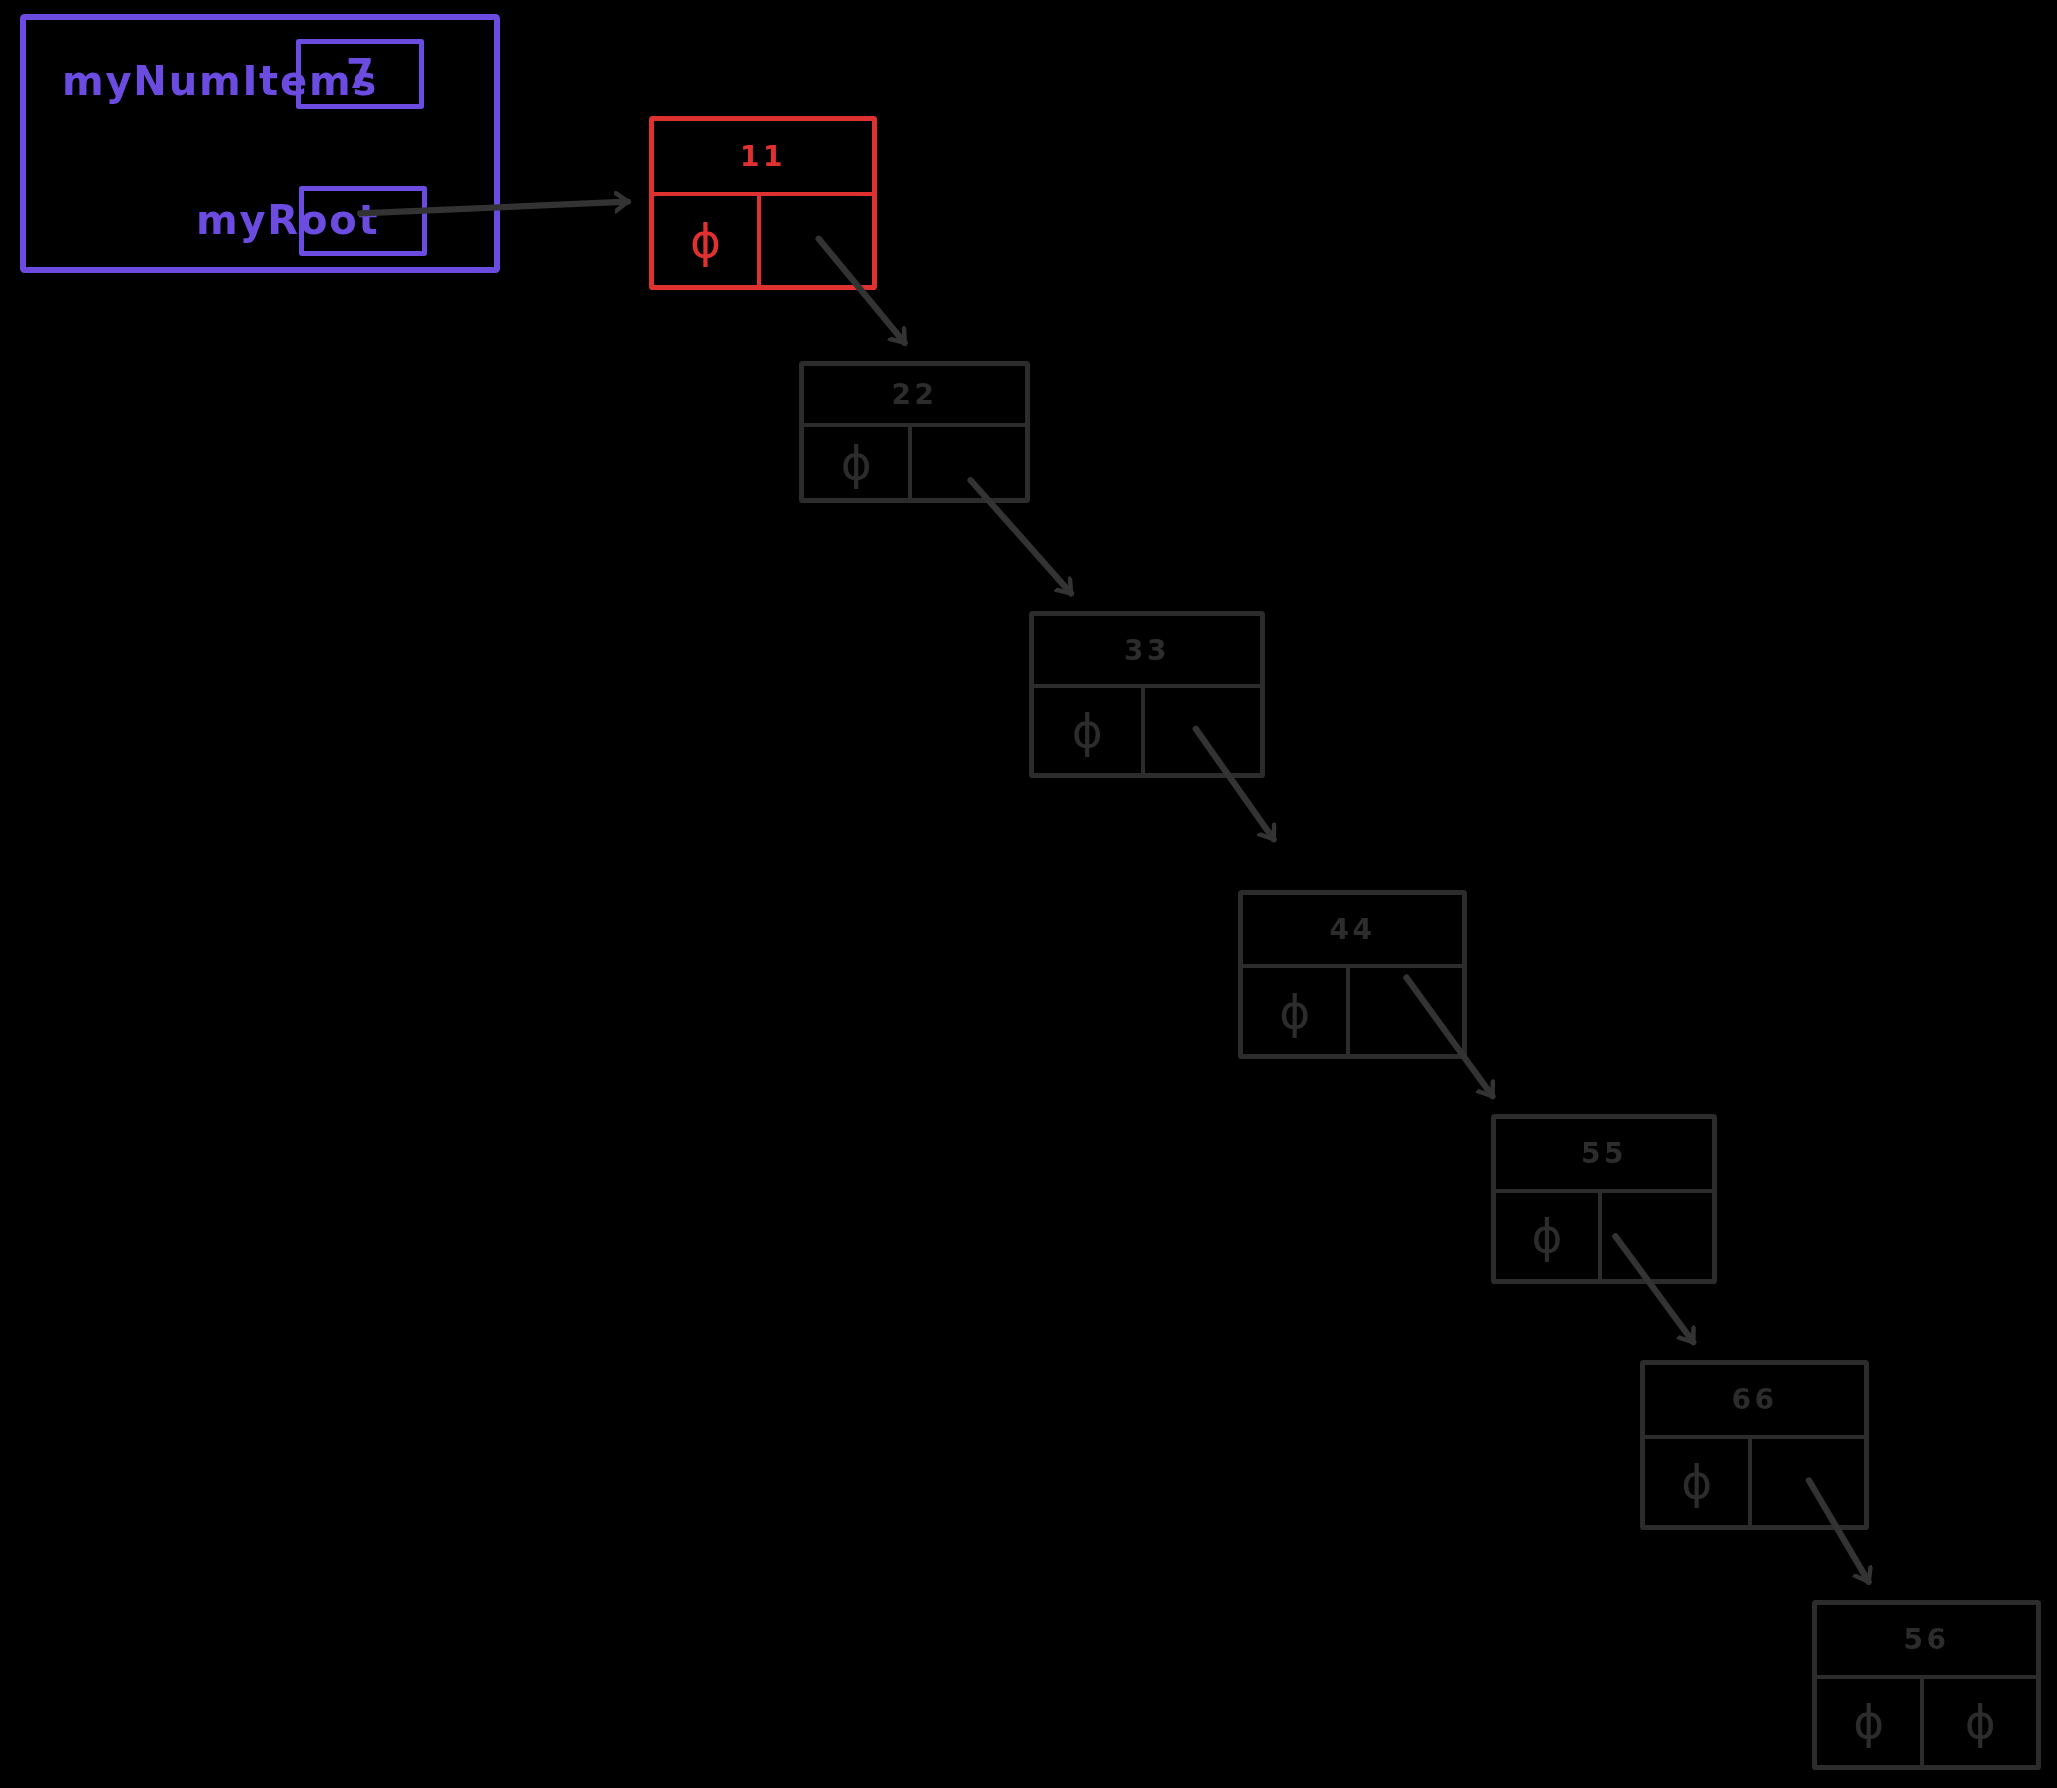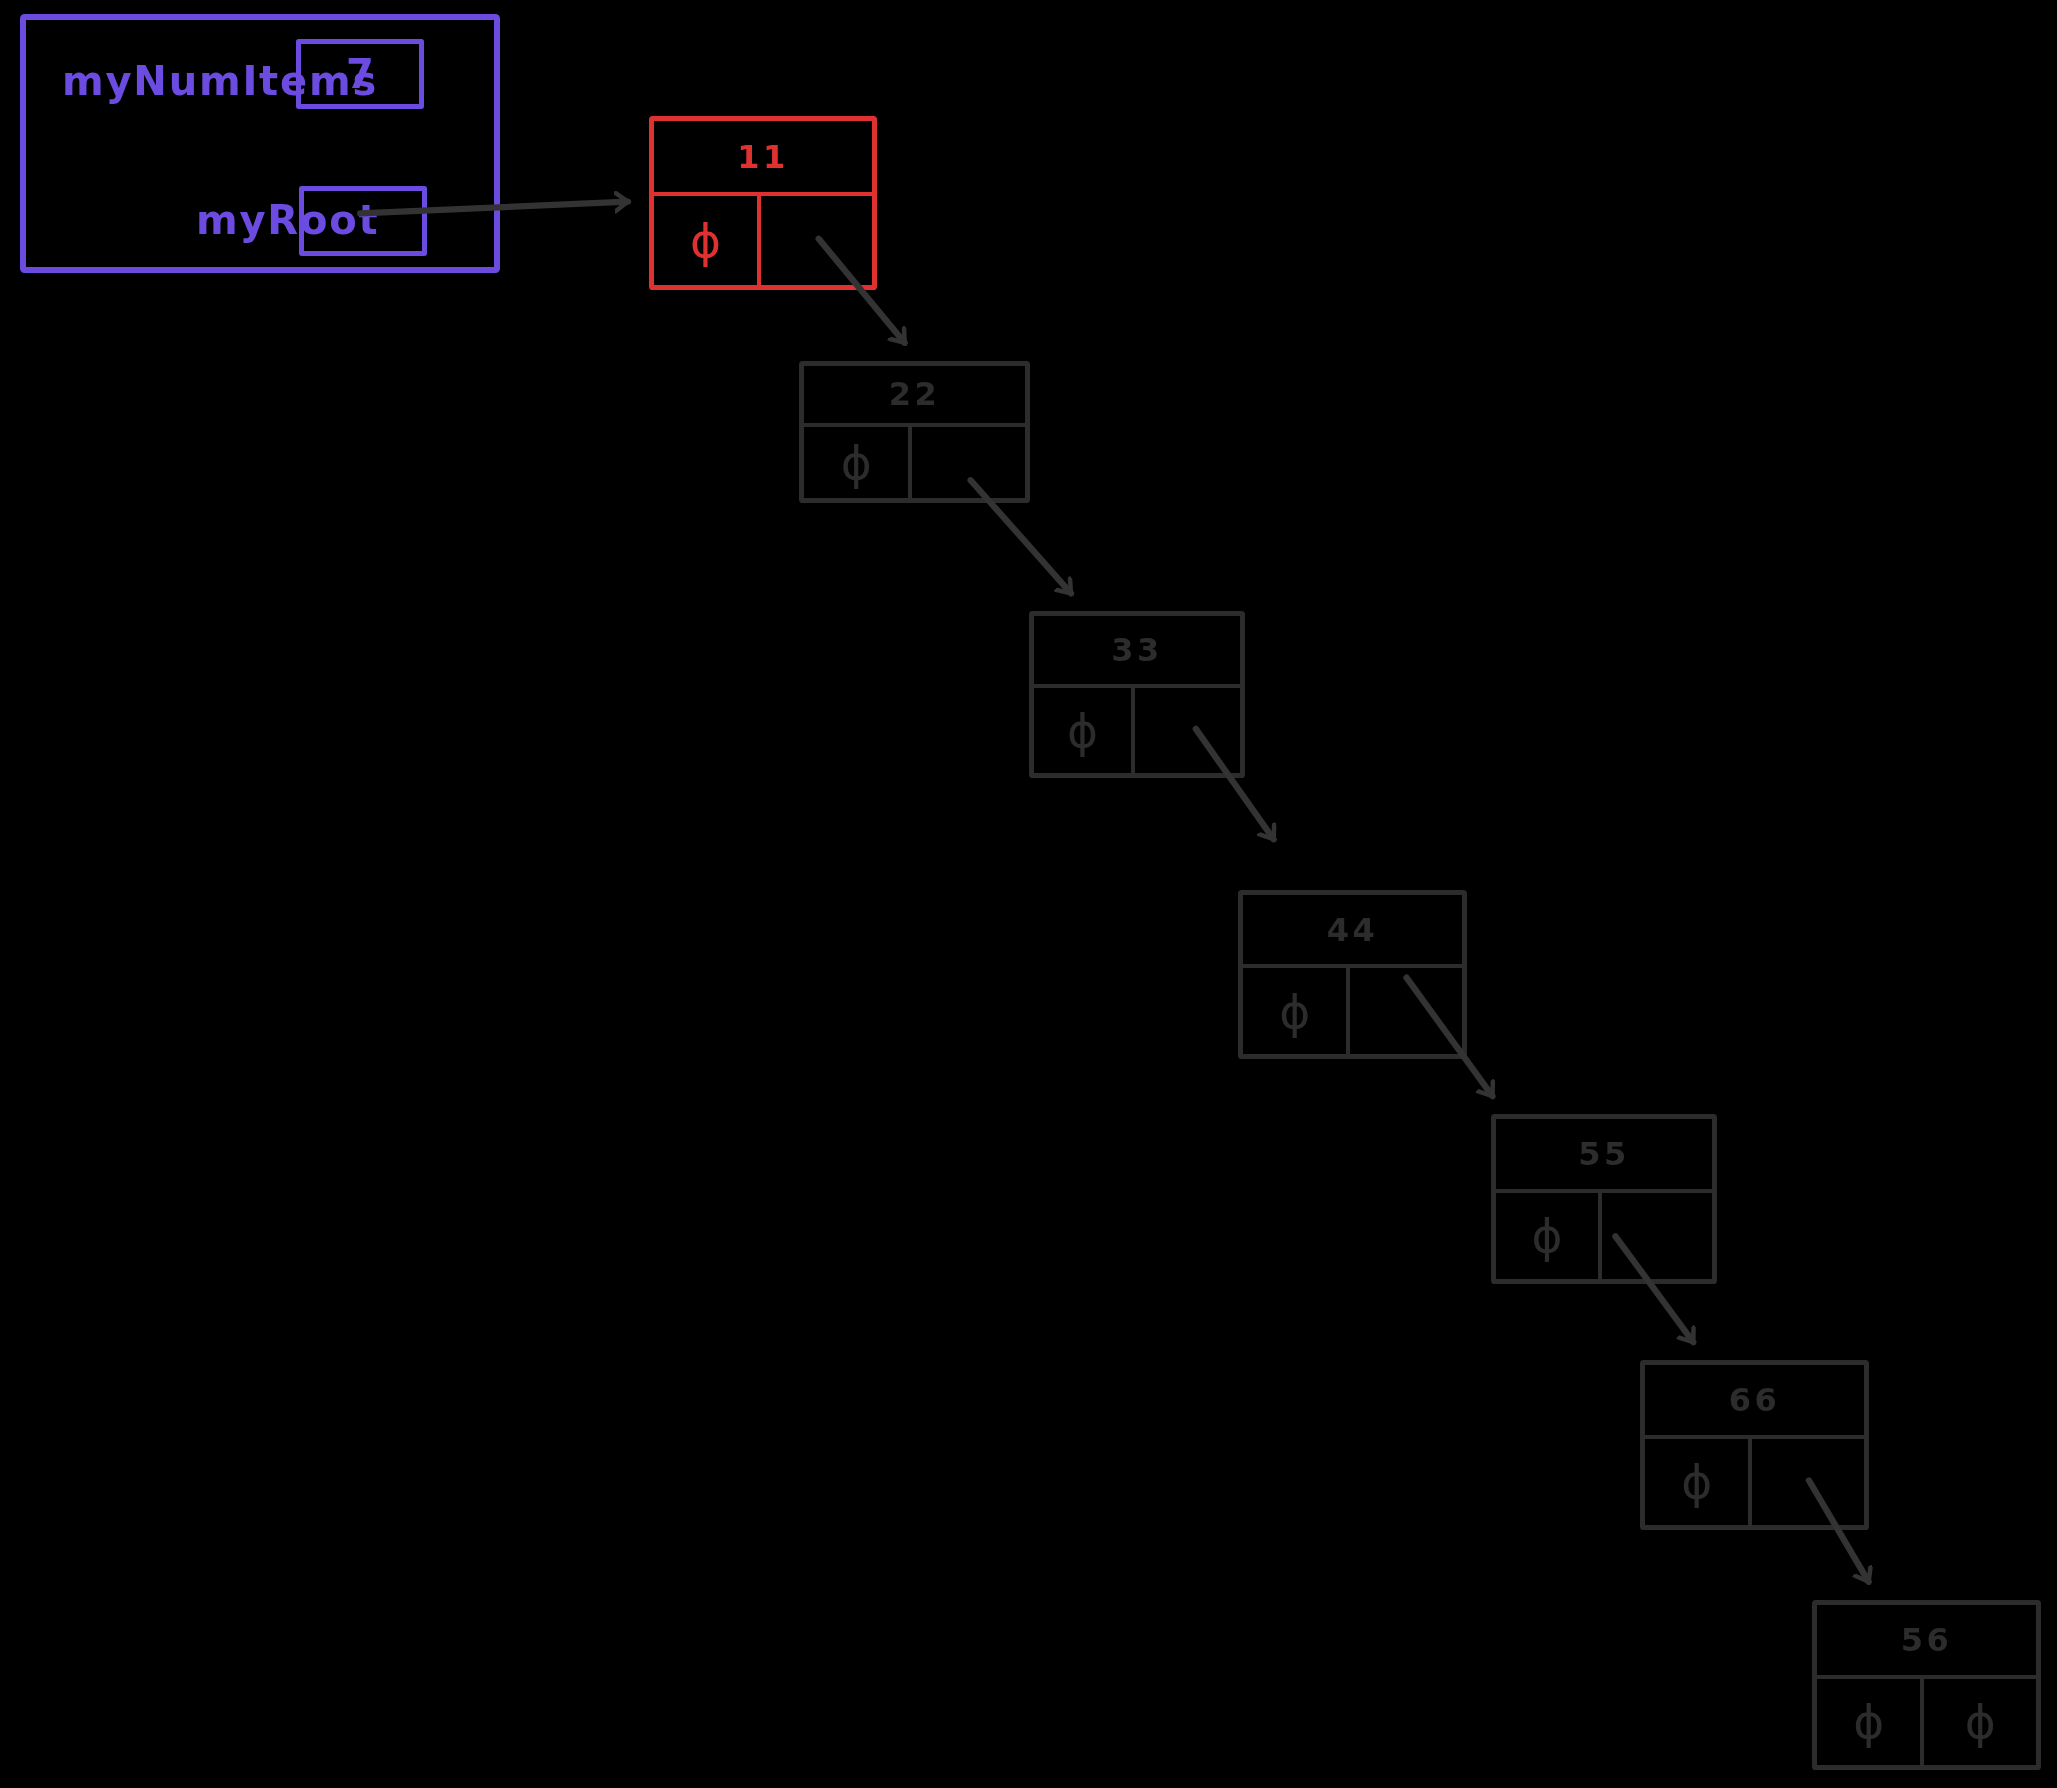--- a/index.html
+++ b/index.html
@@ -45,21 +45,21 @@
   .node{
     position:absolute;
     border:5.4px solid var(--node-gray);border-radius:3.6px;
     color:var(--node-gray);
     display:flex;flex-direction:column;
   }
   .node--red{border-color:var(--red);color:var(--red);}
   .node-value{
     flex:0 0 46%;
     display:flex;align-items:center;justify-content:center;
-    font-size:32px;font-weight:600;letter-spacing:3.6px;
+    font-size:28px;font-weight:600;letter-spacing:3.6px;
     border-bottom:4.5px solid;
   }
   .node-ptrs{flex:1 1 auto;display:flex;}
   .node-ptr{
     display:flex;align-items:center;justify-content:center;
     font-size:47px;font-weight:400;
   }
   .node-ptr.left{flex:0 0 49%;border-right:4.5px solid;}
   .node-ptr.right{flex:1 1 auto;}
 
@@ -96,21 +96,21 @@
   </div>
 
   <div class="node" style="left:799px;top:361px;width:231px;height:142px;">
     <div class="node-value">22</div>
     <div class="node-ptrs">
       <div class="node-ptr left">ϕ</div>
       <div class="node-ptr right"></div>
     </div>
   </div>
 
-  <div class="node" style="left:1029px;top:611px;width:216px;height:167px;">
+  <div class="node" style="left:1029px;top:611px;width:236px;height:167px;">
     <div class="node-value">33</div>
     <div class="node-ptrs">
       <div class="node-ptr left">ϕ</div>
       <div class="node-ptr right"></div>
     </div>
   </div>
 
   <div class="node" style="left:1238px;top:857px;width:229px;height:169px;margin-top:33px;">
     <div class="node-value">44</div>
     <div class="node-ptrs">

